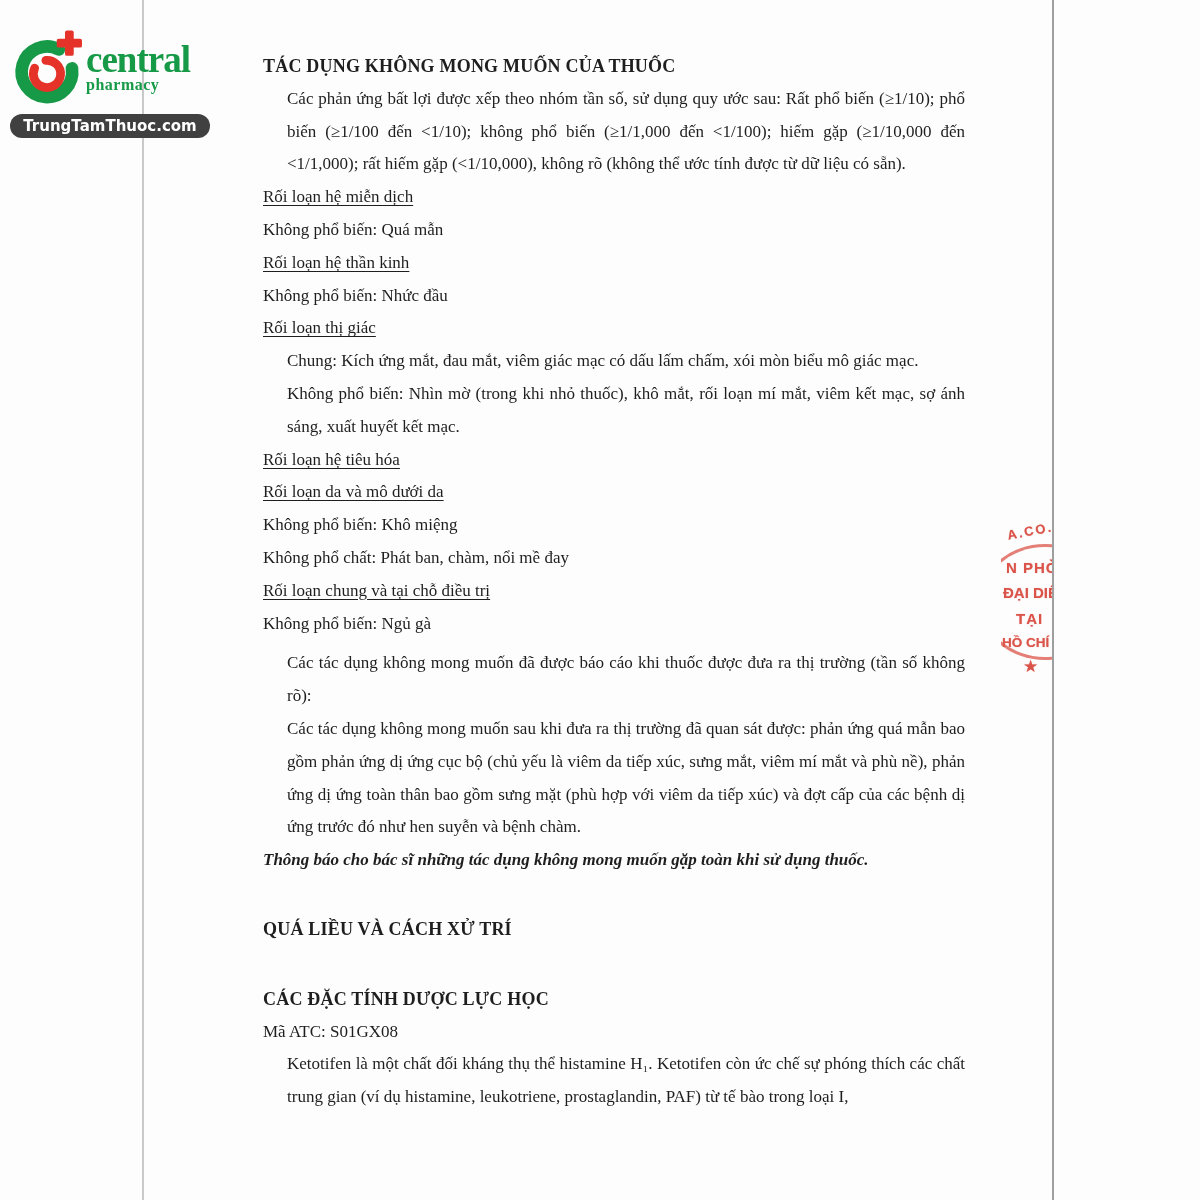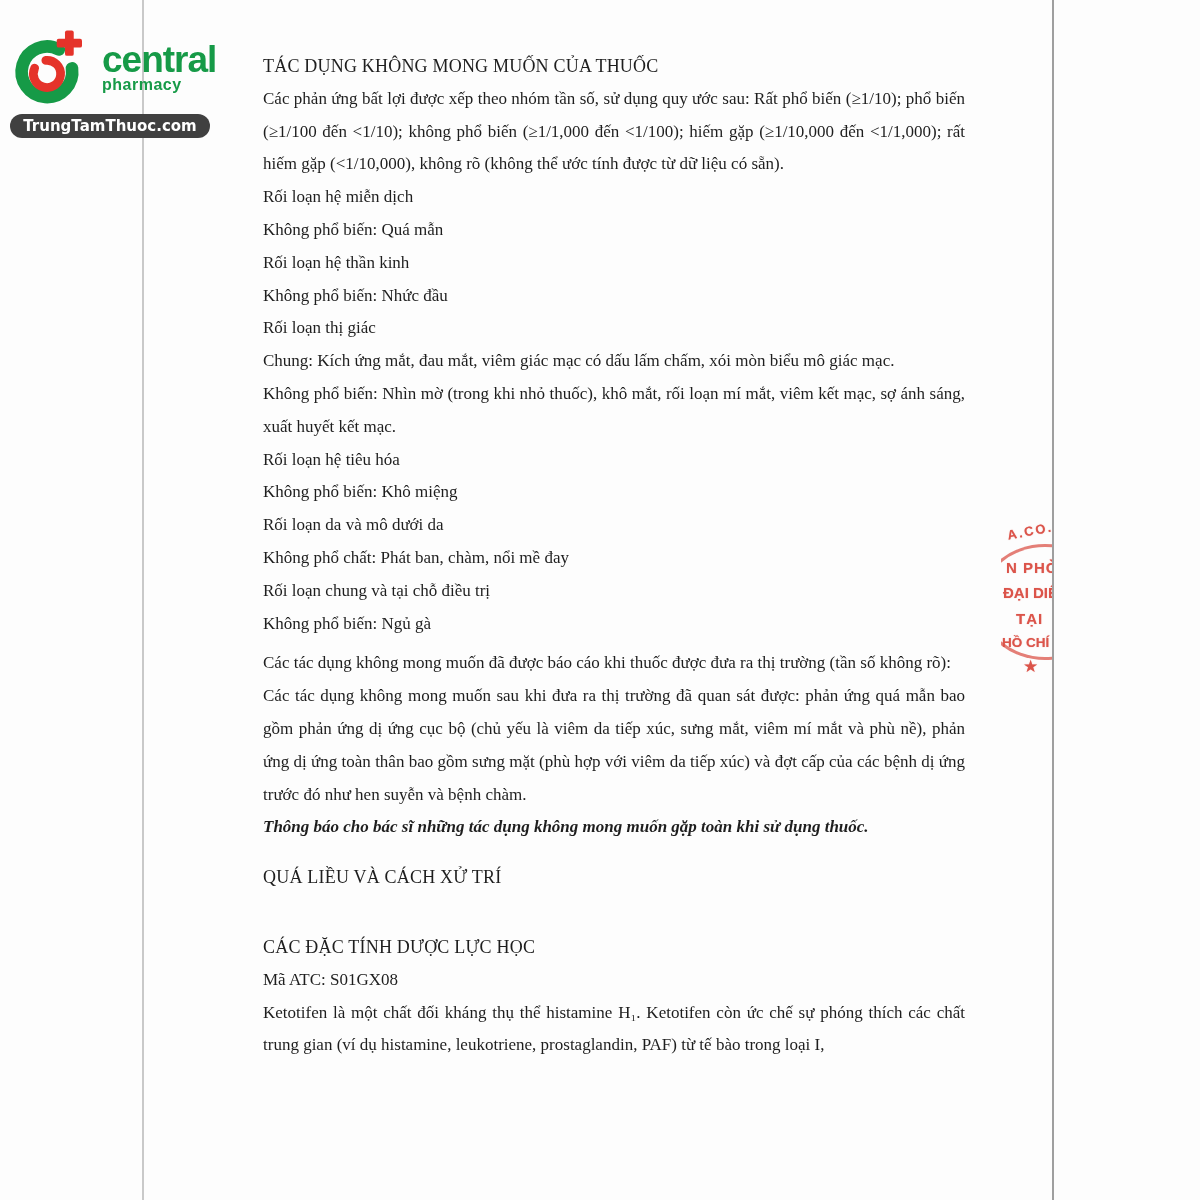--- a/index.html
+++ b/index.html
@@ -8,37 +8,37 @@
   .canvas { position:relative; width:1200px; height:1200px; background:#fdfdfd; }
 
   
   .page-edge { position:absolute; top:0; bottom:0; width:2px; }
   .page-edge.left  { left:142px; background:#c9c9c9; width:1.5px; }
   .page-edge.right { left:1052px; background:#9f9f9f; }
 
   
   .logo { position:absolute; left:10px; top:28px; width:202px; height:112px; z-index:5; }
   .logo-mark { position:absolute; left:2px; top:0; }
-  .brand-text { position:absolute; left:92px; top:14px; font-family:Liberation Sans, sans-serif; }
+  .brand-text { position:absolute; left:76px; top:14px; font-family:Liberation Serif, serif; }
   .brand-name { font-size:37px; font-weight:bold; line-height:36px; letter-spacing:-1px; }
   .brand-sub  { font-size:16px; font-weight:bold; letter-spacing:0.5px; margin-top:-2px; }
   .brand-pill { position:absolute; left:0px; top:86px; width:200px; height:24px; border-radius:13px;
     display:flex; align-items:center; justify-content:center;
     font-family:"DejaVu Sans","Liberation Sans",sans-serif; font-weight:bold; font-size:15px; color:#fff; }
 
   
   .doc { position:absolute; left:263px; top:50px; width:702px; color:#1e1e1e;
     font-size:17px; line-height:32.8px; z-index:2; }
   .blk { }
-  .h1 { font-weight:normal; font-size:18px; letter-spacing:0.2px; }
-  .para { text-align:justify; }
-  .underlined { text-underline-offset:3px; }
+  .h1 { font-weight:bold; font-size:18px; letter-spacing:0.2px; }
+  .para { text-align:justify;margin-left:24px; }
+  .underlined { text-decoration:underline; text-underline-offset:3px; }
   .notice { font-weight:bold; font-style:italic; }
   .sp-sm { margin-top:7px; }
-  .sp-md { margin-top:17px; }
+  .sp-md { margin-top:36px; }
   .sp-lg { margin-top:37px; }
 
   
   .stamp-clip { position:absolute; left:1001px; top:522px; width:51px; height:160px;
     overflow:hidden; z-index:3; font-family:"Liberation Sans","DejaVu Sans",sans-serif; }
   .stamp-circle { position:absolute; left:-22px; top:22px; width:132px; height:116px;
     border:3px solid rgba(219,84,74,0.75); border-left-color:transparent; border-radius:50%; }
   .stamp-frag { position:absolute; font-weight:bold; white-space:nowrap;
     text-shadow:0 0 1px rgba(219,84,74,0.55); }
   .stamp-frag.f0 { left:6px;  top:1px;   font-size:13px; letter-spacing:2px; transform:rotate(-11deg); }
@@ -77,22 +77,22 @@
       <div class="blk h1">TÁC DỤNG KHÔNG MONG MUỐN CỦA THUỐC</div>
       <div class="blk para">Các phản ứng bất lợi được xếp theo nhóm tần số, sử dụng quy ước sau: Rất phổ biến (≥1/10); phổ biến (≥1/100 đến &lt;1/10); không phổ biến (≥1/1,000 đến &lt;1/100); hiếm gặp (≥1/10,000 đến &lt;1/1,000); rất hiếm gặp (&lt;1/10,000), không rõ (không thể ước tính được từ dữ liệu có sẵn).</div>
       <div class="blk underlined">Rối loạn hệ miễn dịch</div>
       <div class="blk line">Không phổ biến: Quá mẫn</div>
       <div class="blk underlined">Rối loạn hệ thần kinh</div>
       <div class="blk line">Không phổ biến: Nhức đầu</div>
       <div class="blk underlined">Rối loạn thị giác</div>
       <div class="blk para">Chung: Kích ứng mắt, đau mắt, viêm giác mạc có dấu lấm chấm, xói mòn biểu mô giác mạc.</div>
       <div class="blk para">Không phổ biến: Nhìn mờ (trong khi nhỏ thuốc), khô mắt, rối loạn mí mắt, viêm kết mạc, sợ ánh sáng, xuất huyết kết mạc.</div>
       <div class="blk underlined">Rối loạn hệ tiêu hóa</div>
+      <div class="blk underlined">Rối loạn da và mô dưới da</div>
       <div class="blk line">Không phổ biến: Khô miệng</div>
-      <div class="blk underlined">Rối loạn da và mô dưới da</div>
       <div class="blk line">Không phổ chất: Phát ban, chàm, nổi mề đay</div>
       <div class="blk underlined">Rối loạn chung và tại chỗ điều trị</div>
       <div class="blk line">Không phổ biến: Ngủ gà</div>
       <div class="blk para sp-sm">Các tác dụng không mong muốn đã được báo cáo khi thuốc được đưa ra thị trường (tần số không rõ):</div>
       <div class="blk para">Các tác dụng không mong muốn sau khi đưa ra thị trường đã quan sát được: phản ứng quá mẫn bao gồm phản ứng dị ứng cục bộ (chủ yếu là viêm da tiếp xúc, sưng mắt, viêm mí mắt và phù nề), phản ứng dị ứng toàn thân bao gồm sưng mặt (phù hợp với viêm da tiếp xúc) và đợt cấp của các bệnh dị ứng trước đó như hen suyễn và bệnh chàm.</div>
       <div class="blk notice">Thông báo cho bác sĩ những tác dụng không mong muốn gặp toàn khi sử dụng thuốc.</div>
       <div class="blk h1 sp-md">QUÁ LIỀU VÀ CÁCH XỬ TRÍ</div>
       <div class="blk h1 sp-lg">CÁC ĐẶC TÍNH DƯỢC LỰC HỌC</div>
       <div class="blk line">Mã ATC: S01GX08</div>
       <div class="blk para">Ketotifen là một chất đối kháng thụ thể histamine H₁. Ketotifen còn ức chế sự phóng thích các chất trung gian (ví dụ histamine, leukotriene, prostaglandin, PAF) từ tế bào trong loại I,</div>

